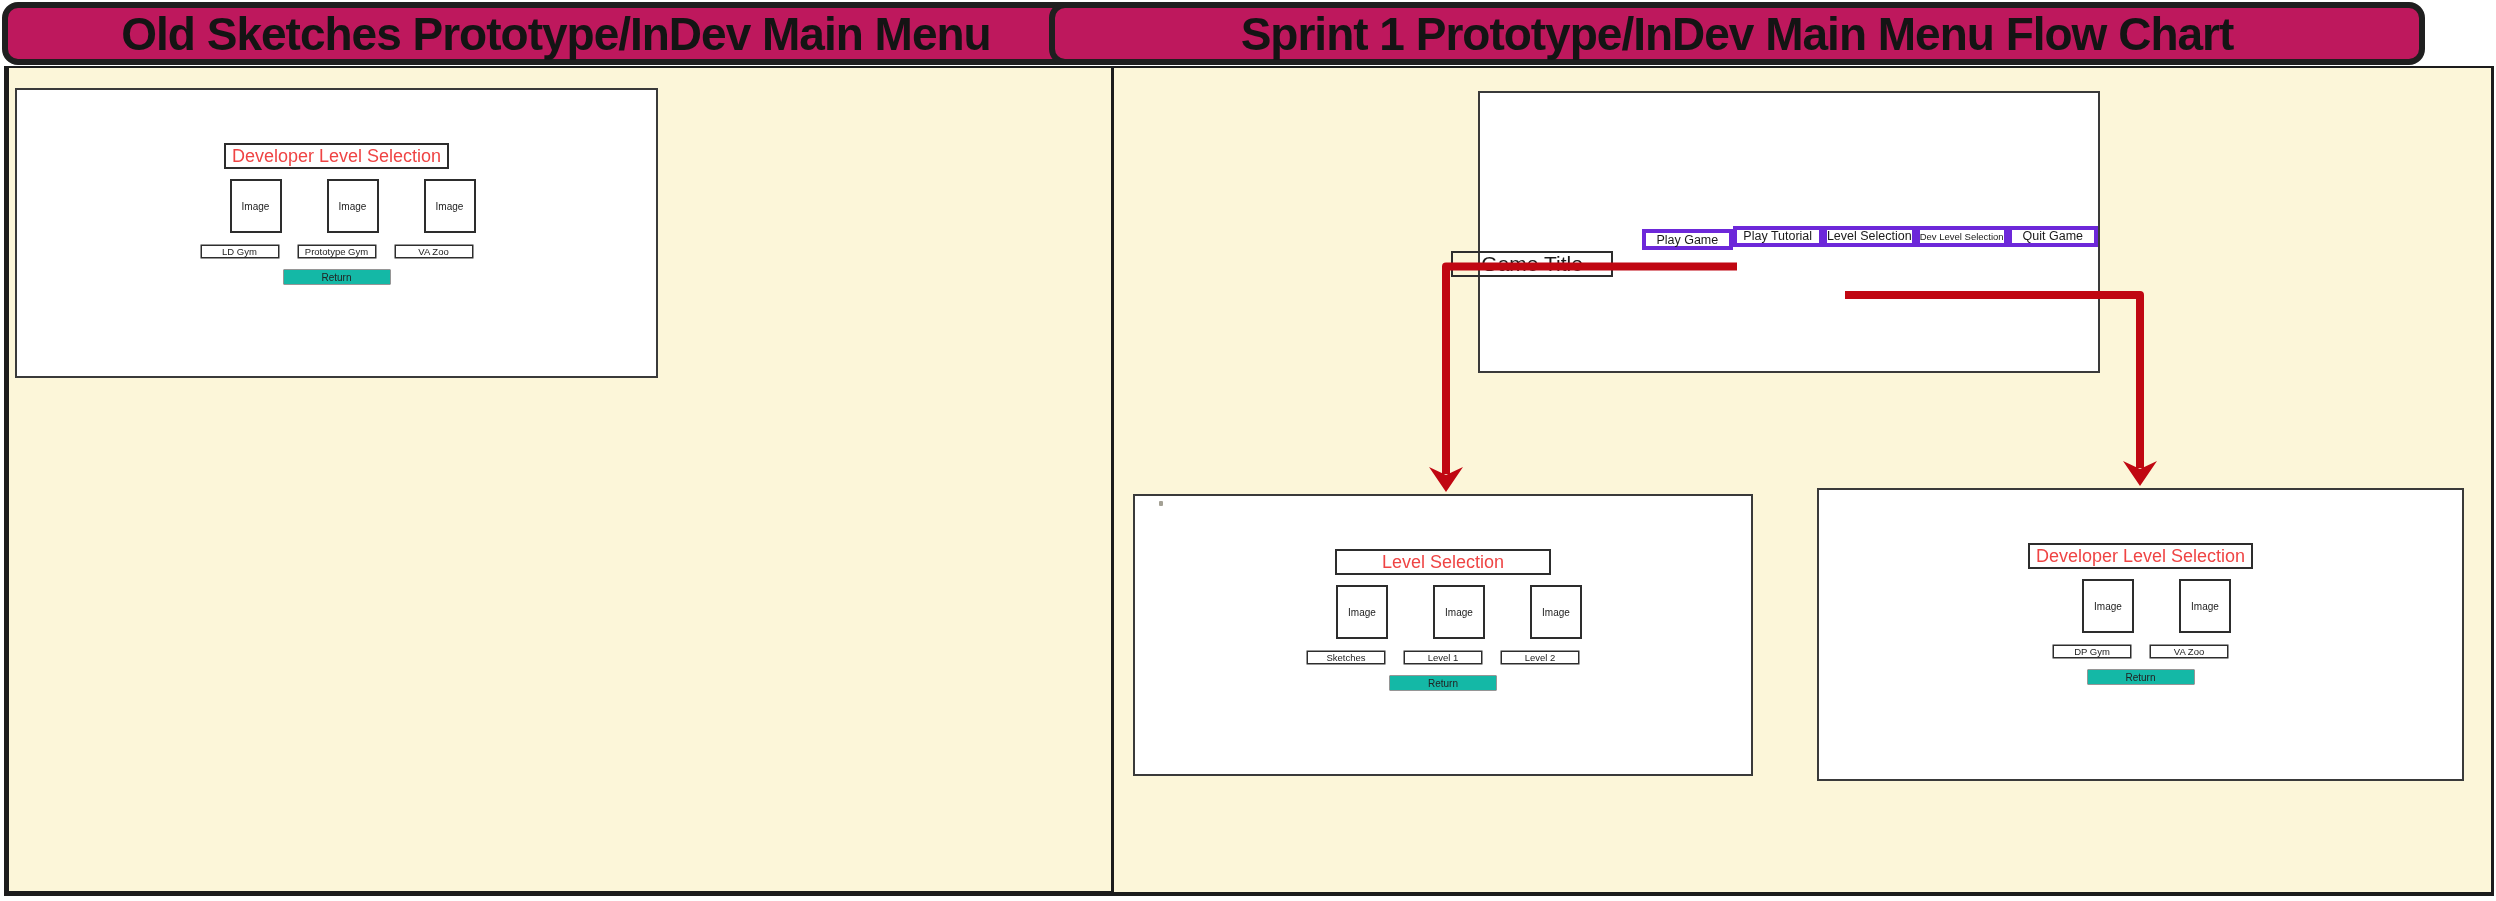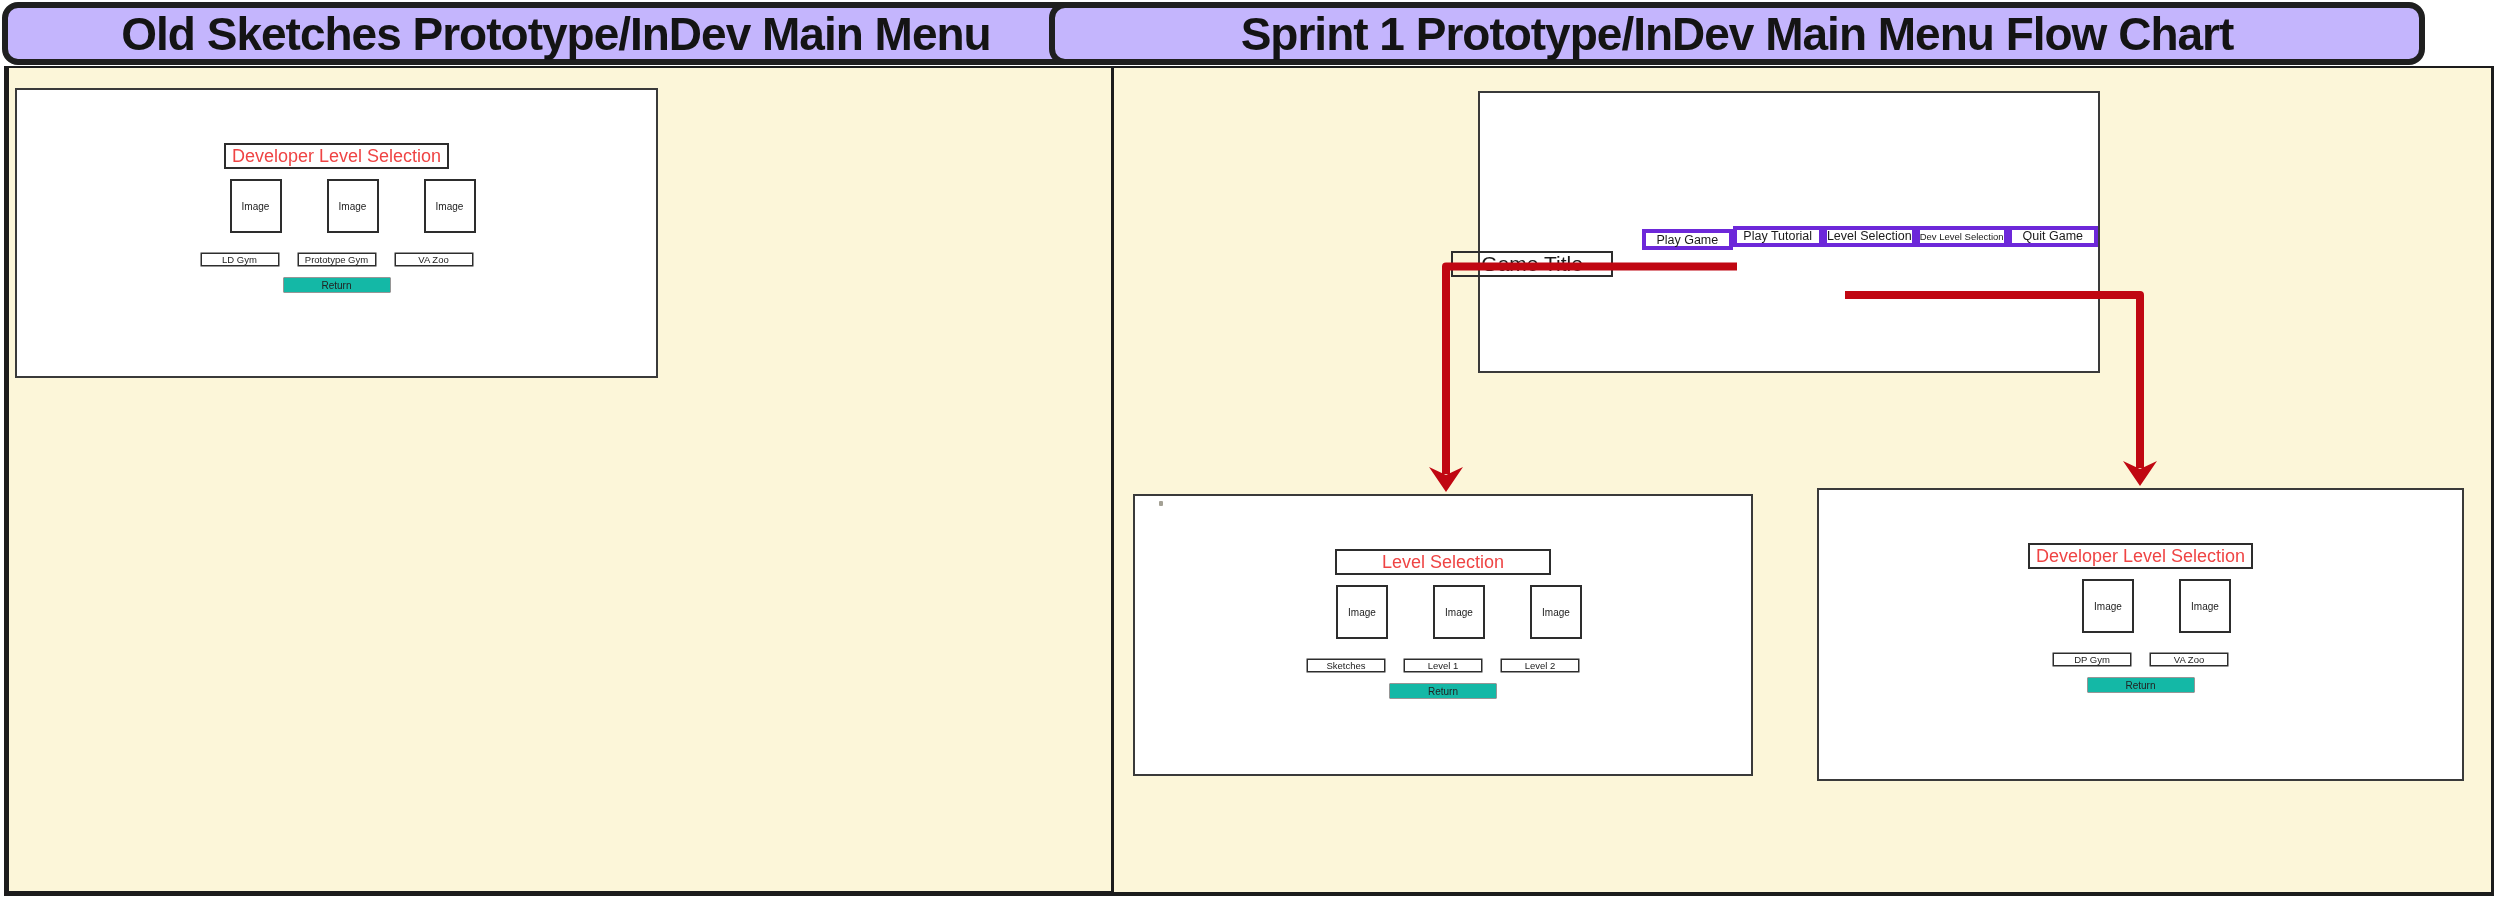--- a/index.html
+++ b/index.html
@@ -8,21 +8,21 @@
     position:relative;
     background:#ffffff;
     font-family:"Liberation Sans", sans-serif;
     color:#1c1c1c;
     overflow:hidden;
   }
 
   
   .header-bar {
     position:absolute; top:2px; height:63px;
-    background:#c4b5fd;
+    background:#be185d;
     border:6px solid #1f1f1f;
     border-radius:16px;
     display:flex; align-items:center; justify-content:center;
     font-weight:700; font-size:46px; letter-spacing:-1px;
     color:#141414;
     white-space:nowrap;
   }
   #header-left  { left:2px;    width:1108px; }
   #header-right { left:1049px; width:1376px; }
 
@@ -54,21 +54,21 @@
     font-size:18px; color:#ef4444; white-space:nowrap;
   }
   .mock-row { margin-top:10px; display:flex; }
   .mock-item { width:97px; display:flex; flex-direction:column; align-items:center; }
   .imgbox {
     width:52px; height:54px; border:2px solid #2d2d2d;
     display:flex; align-items:center; justify-content:center;
     font-size:10px; color:#222;margin-left:32px;
   }
   .caption {
-    margin-top:20px; width:78px; height:13px;
+    margin-top:12px; width:78px; height:13px;
     border:1px solid #2d2d2d; box-shadow:0 0 0 0.5px #2d2d2d;
     display:flex; align-items:center; justify-content:center;
     font-size:9.5px; color:#222; white-space:nowrap;
   }
   .return-btn {
     margin-top:12px; width:106px; height:12px;
     border:7px solid #14b8a6; box-shadow:0 0 0 0.5px #2d2d2d;
     display:flex; align-items:center; justify-content:center;
     font-size:10px; color:#222;
   }

